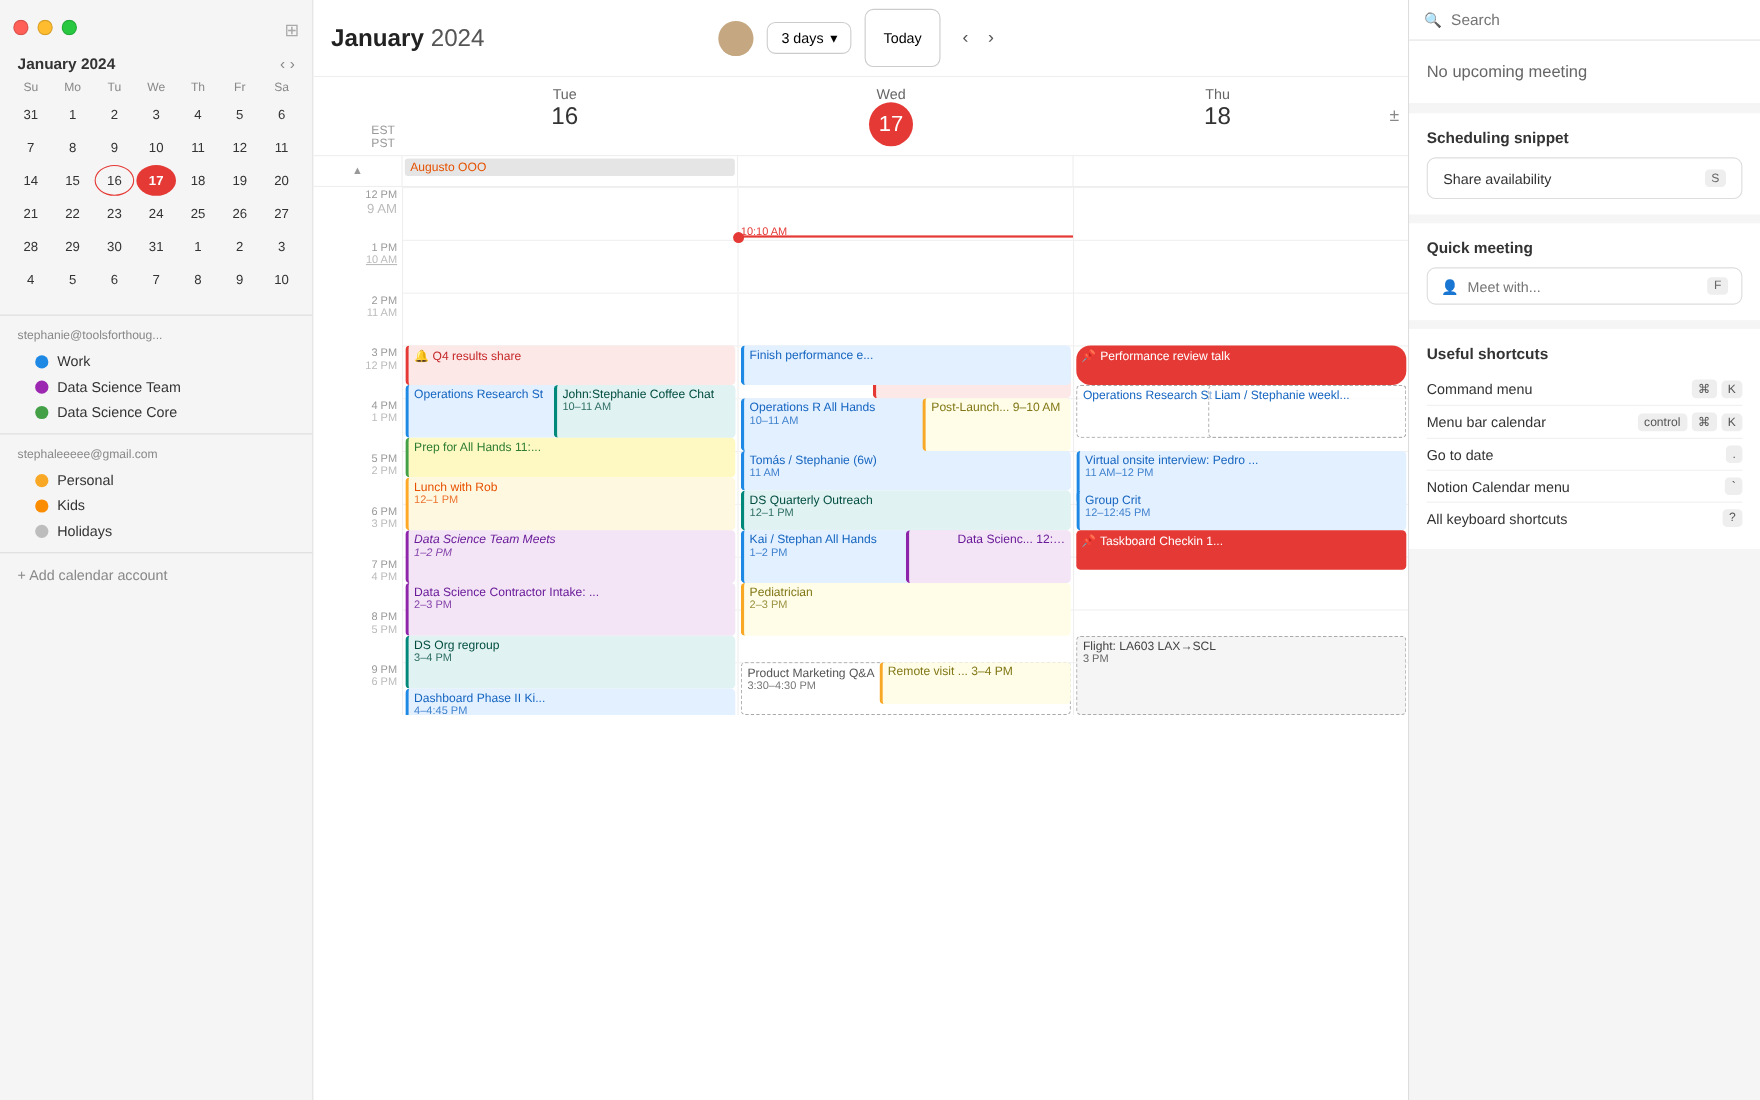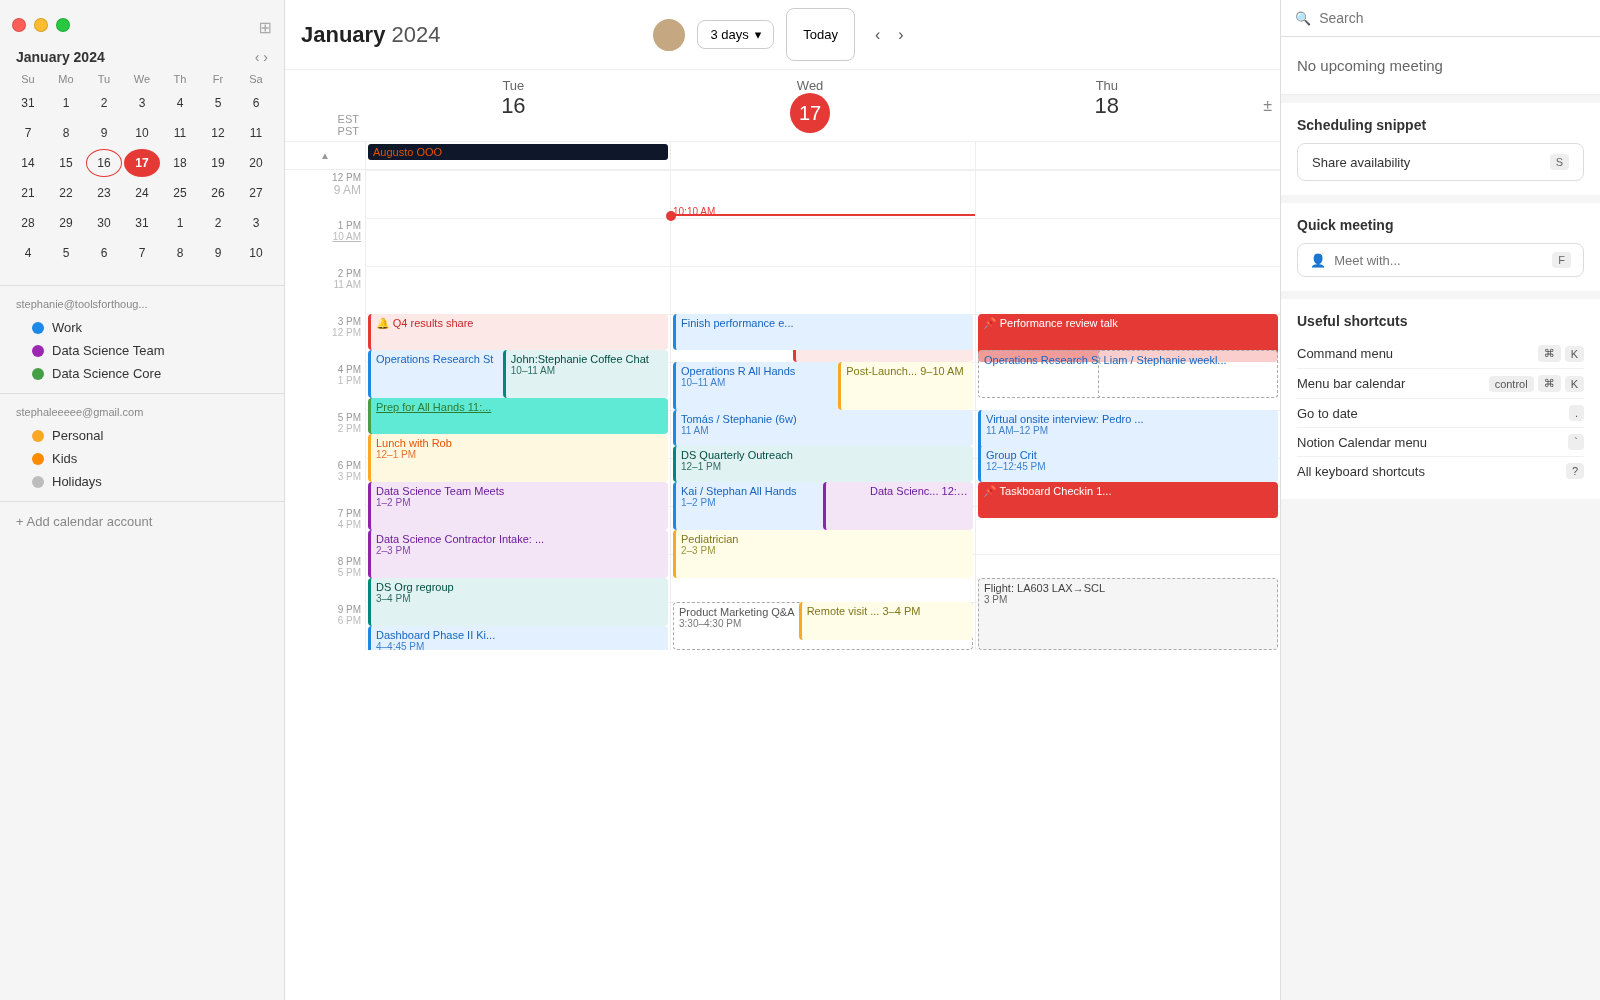--- a/index.html
+++ b/index.html
@@ -77,21 +77,21 @@
     .key { background: #eee; border-radius: 4px; padding: 2px 6px; font-size: 11px; color: #555; }
 
     .plus-btn { color: #888; font-size: 16px; cursor: pointer; background: none; border: none; }
 
     .tz-header { display: flex; align-items: flex-end; width: 80px; flex-shrink: 0; padding-right: 6px; padding-bottom: 4px; justify-content: flex-end; flex-direction: column; }
 
     
     .ev-red { background: #fde8e8; border-left: 3px solid #e53935; color: #c62828; }
     .ev-red-solid { background: #e53935; color: white; }
     .ev-blue { background: #e3f0ff; border-left: 3px solid #1e88e5; color: #1565c0; }
-    .ev-green { background: #5eead4; border-left: 3px solid #43a047; color: #2e7d32; text-decoration: underline; }
+    .ev-green { background: #fef9c3; border-left: 3px solid #43a047; color: #2e7d32; }
     .ev-purple { background: #f3e5f5; border-left: 3px solid #8e24aa; color: #6a1b9a; }
     .ev-teal { background: #e0f2f1; border-left: 3px solid #00897b; color: #004d40; }
     .ev-yellow { background: #fffde7; border-left: 3px solid #f9a825; color: #827717; }
     .ev-gray { background: #f5f5f5; border-left: 3px solid #bdbdbd; color: #424242; border: 1px dashed #aaa; }
     .ev-gray-dashed { background: rgba(255,255,255,0.7); border: 1.5px dashed #aaa; color: #555; border-radius: 4px; }
     .ev-light-orange { background: #fff8e1; border-left: 3px solid #ffa726; color: #e65100; }
   </style>
 </head>
 <body>
 
@@ -273,21 +273,21 @@
       </div>
     </div>
     <button class="plus-btn" style="padding:0 8px;">±</button>
   </div>
 
   <div style="display:flex;border-bottom:1px solid #eee;min-height:28px;">
     <div style="width:80px;flex-shrink:0;display:flex;align-items:center;justify-content:center;">
       <span style="font-size:10px;color:#999;">▲</span>
     </div>
     <div style="flex:1;border-left:1px solid #eee;padding:2px;">
-      <div class="all-day-event" style="background:#0f172a;color:#e65100;">Augusto OOO</div>
+      <div class="all-day-event" style="background:#e5e5e5;color:#e65100;">Augusto OOO</div>
     </div>
     <div style="flex:1;border-left:1px solid #eee;padding:2px;"></div>
     <div style="flex:1;border-left:1px solid #eee;padding:2px;"></div>
   </div>
 
   <div style="display:flex;flex:1;overflow:hidden;">
 
     <div style="width:80px;flex-shrink:0;overflow:hidden;" id="time-labels">
     <div style="height: 48px; display: flex; flex-direction: column; align-items: flex-end; justify-content: flex-start; padding-right: 4px; padding-top: 2px;">
           <span style="font-size: 10px; color: rgb(153, 153, 153);">12 PM</span>
@@ -353,21 +353,21 @@
             <div class="event-title">John:Stephanie Coffee Chat</div>
             <div class="event-time">10–11 AM</div>
           </div>
           <div class="event ev-green" style="top: 228px; height: 36px;">
             <div class="event-title">Prep for All Hands 11:...</div>
           </div>
           <div class="event ev-light-orange" style="top: 264px; height: 48px;">
             <div class="event-title">Lunch with Rob</div>
             <div class="event-time">12–1 PM</div>
           </div>
-          <div class="event ev-purple" style="top: 312px; height: 48px;">
+          <div class="event ev-purple" style="top: 312px; height: 48px; font-style: italic;">
             <div class="event-title">Data Science Team Meets</div>
             <div class="event-time">1–2 PM</div>
           </div>
           <div class="event ev-purple" style="top: 360px; height: 48px;">
             <div class="event-title">Data Science Contractor Intake: ...</div>
             <div class="event-time">2–3 PM</div>
           </div>
           <div class="event ev-teal" style="top: 408px; height: 48px;">
             <div class="event-title">DS Org regroup</div>
             <div class="event-time">3–4 PM</div>
@@ -436,21 +436,21 @@
       <div style="position: absolute; left: 0px; right: 0px; top: 0px; border-top: 1px solid rgb(240, 240, 240);"></div>
           <div style="position: absolute; left: 0px; right: 0px; top: 48px; border-top: 1px solid rgb(240, 240, 240);"></div>
           <div style="position: absolute; left: 0px; right: 0px; top: 96px; border-top: 1px solid rgb(240, 240, 240);"></div>
           <div style="position: absolute; left: 0px; right: 0px; top: 144px; border-top: 1px solid rgb(240, 240, 240);"></div>
           <div style="position: absolute; left: 0px; right: 0px; top: 192px; border-top: 1px solid rgb(240, 240, 240);"></div>
           <div style="position: absolute; left: 0px; right: 0px; top: 240px; border-top: 1px solid rgb(240, 240, 240);"></div>
           <div style="position: absolute; left: 0px; right: 0px; top: 288px; border-top: 1px solid rgb(240, 240, 240);"></div>
           <div style="position: absolute; left: 0px; right: 0px; top: 336px; border-top: 1px solid rgb(240, 240, 240);"></div>
           <div style="position: absolute; left: 0px; right: 0px; top: 384px; border-top: 1px solid rgb(240, 240, 240);"></div>
           <div style="position: absolute; left: 0px; right: 0px; top: 432px; border-top: 1px solid rgb(240, 240, 240);"></div>
-          <div class="event ev-red-solid" style="top: 144px; height: 48px;">
+          <div class="event ev-red-solid" style="top: 144px; height: 36px; border-radius: 13px;">
             <div class="event-title">📌 Performance review talk</div>
           </div>
           <div class="event ev-blue" style="top: 180px; height: 48px; border: 1px dashed rgb(170, 170, 170); background: rgba(255, 255, 255, 0.5);">
             <div class="event-title">Operations Research St</div>
           </div>
           <div class="event ev-blue" style="top: 180px; height: 48px; left: 40%; right: 2px; border: 1px dashed rgb(170, 170, 170); background: rgba(255, 255, 255, 0.5);">
             <div class="event-title">Liam / Stephanie weekl...</div>
           </div>
           <div class="event ev-blue" style="top: 240px; height: 48px;">
             <div class="event-title">Virtual onsite interview: Pedro ...</div>

